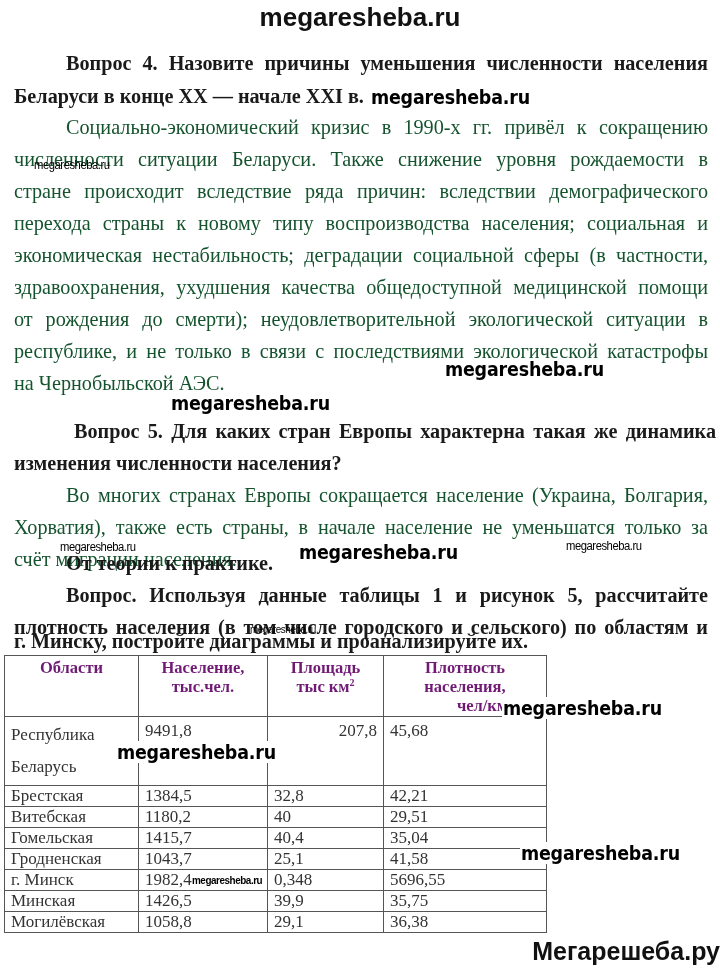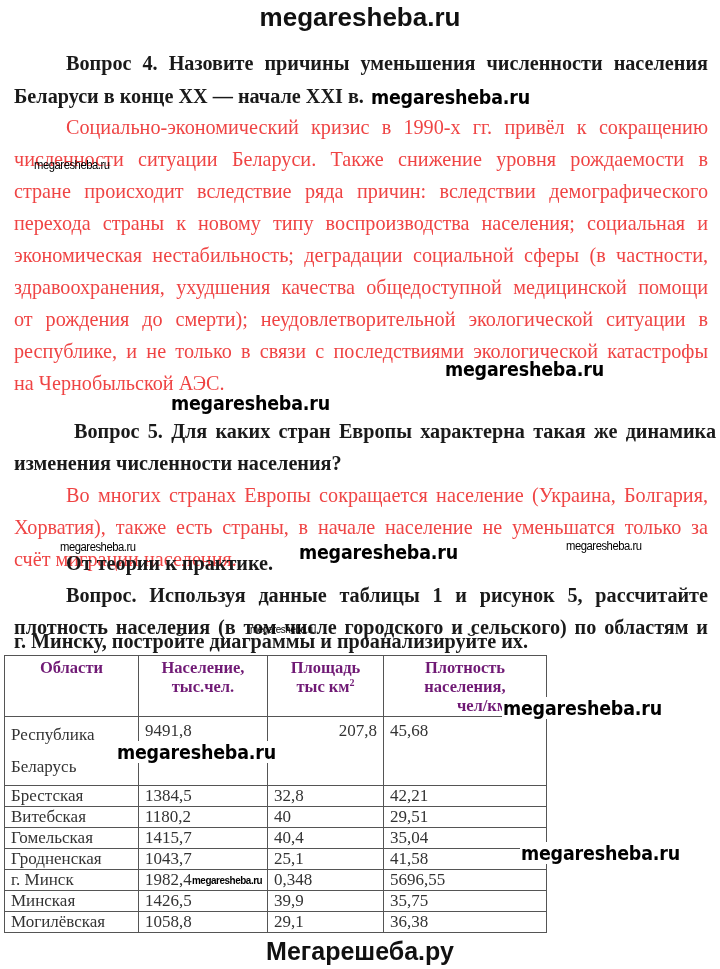--- a/index.html
+++ b/index.html
@@ -7,21 +7,21 @@
     width: 720px; height: 969px; position: relative; overflow: hidden;
     font-family: "Liberation Serif", serif; color: #222;
   }
   .abs { position: absolute; }
   .site-header {
     left: 0; width: 720px; top: 2px; text-align: center;
     font-family: "Liberation Sans", sans-serif; font-weight: bold; font-size: 26px; color: #111;
   }
   .line {
     position: absolute; left: 14px; width: 694px;
-    font-size: 20.2px; line-height: 26px; white-space: nowrap; color: #ef4444;
+    font-size: 20.2px; line-height: 26px; white-space: nowrap; color: #14532d;
   }
   .just { text-align: justify; text-align-last: justify; }
   .bold { font-weight: bold; color: #1a1a1a; }
   .wm-big {
     position: absolute; font-family: "DejaVu Sans", sans-serif; font-weight: bold;
     font-size: 19px; color: #000; letter-spacing: -0.2px; background: #fff; padding: 0 1px;
     transform: scaleX(0.92); transform-origin: left center; line-height: 22px;
   }
   .wm-small {
     position: absolute; font-family: "Liberation Sans", sans-serif; font-size: 12.5px;
@@ -30,21 +30,21 @@
   table.data {
     position: absolute; left: 4px; top: 655px; border-collapse: collapse;
     font-family: "Liberation Serif", serif; font-size: 17px; color: #333;
   }
   table.data td, table.data th { border: 1.5px solid #555; padding: 0 6px; vertical-align: top; }
   table.data th { font-weight: bold; font-size: 16.5px; line-height: 19px; padding-top: 2px; text-align: center; color: #701a75; }
   table.data td { line-height: 20px; height: 20px; }
   .c1 { width: 121px; } .c2 { width: 116px; } .c3 { width: 103px; } .c4 { width: 150px; }
   sup { font-size: 10px; vertical-align: super; line-height: 0; }
   .footer {
-    left: 0; width: 720px; top: 937px; text-align: center; padding-left: 0;
+    left: 0; width: 720px; top: 937px; text-align: right; padding-left: 0;
     font-family: "Liberation Sans", sans-serif; font-weight: bold; font-size: 25px; color: #111;
   }
 </style>
 </head>
 <body>
 
 <div class="abs site-header">megaresheba.ru</div>
 
 <div class="line just bold" style="top:50px; left:66px; width:642px;">Вопрос 4. Назовите причины уменьшения численности населения</div>
 <div class="line bold" style="top:83px;">Беларуси в конце XX — начале XXI в.</div>

